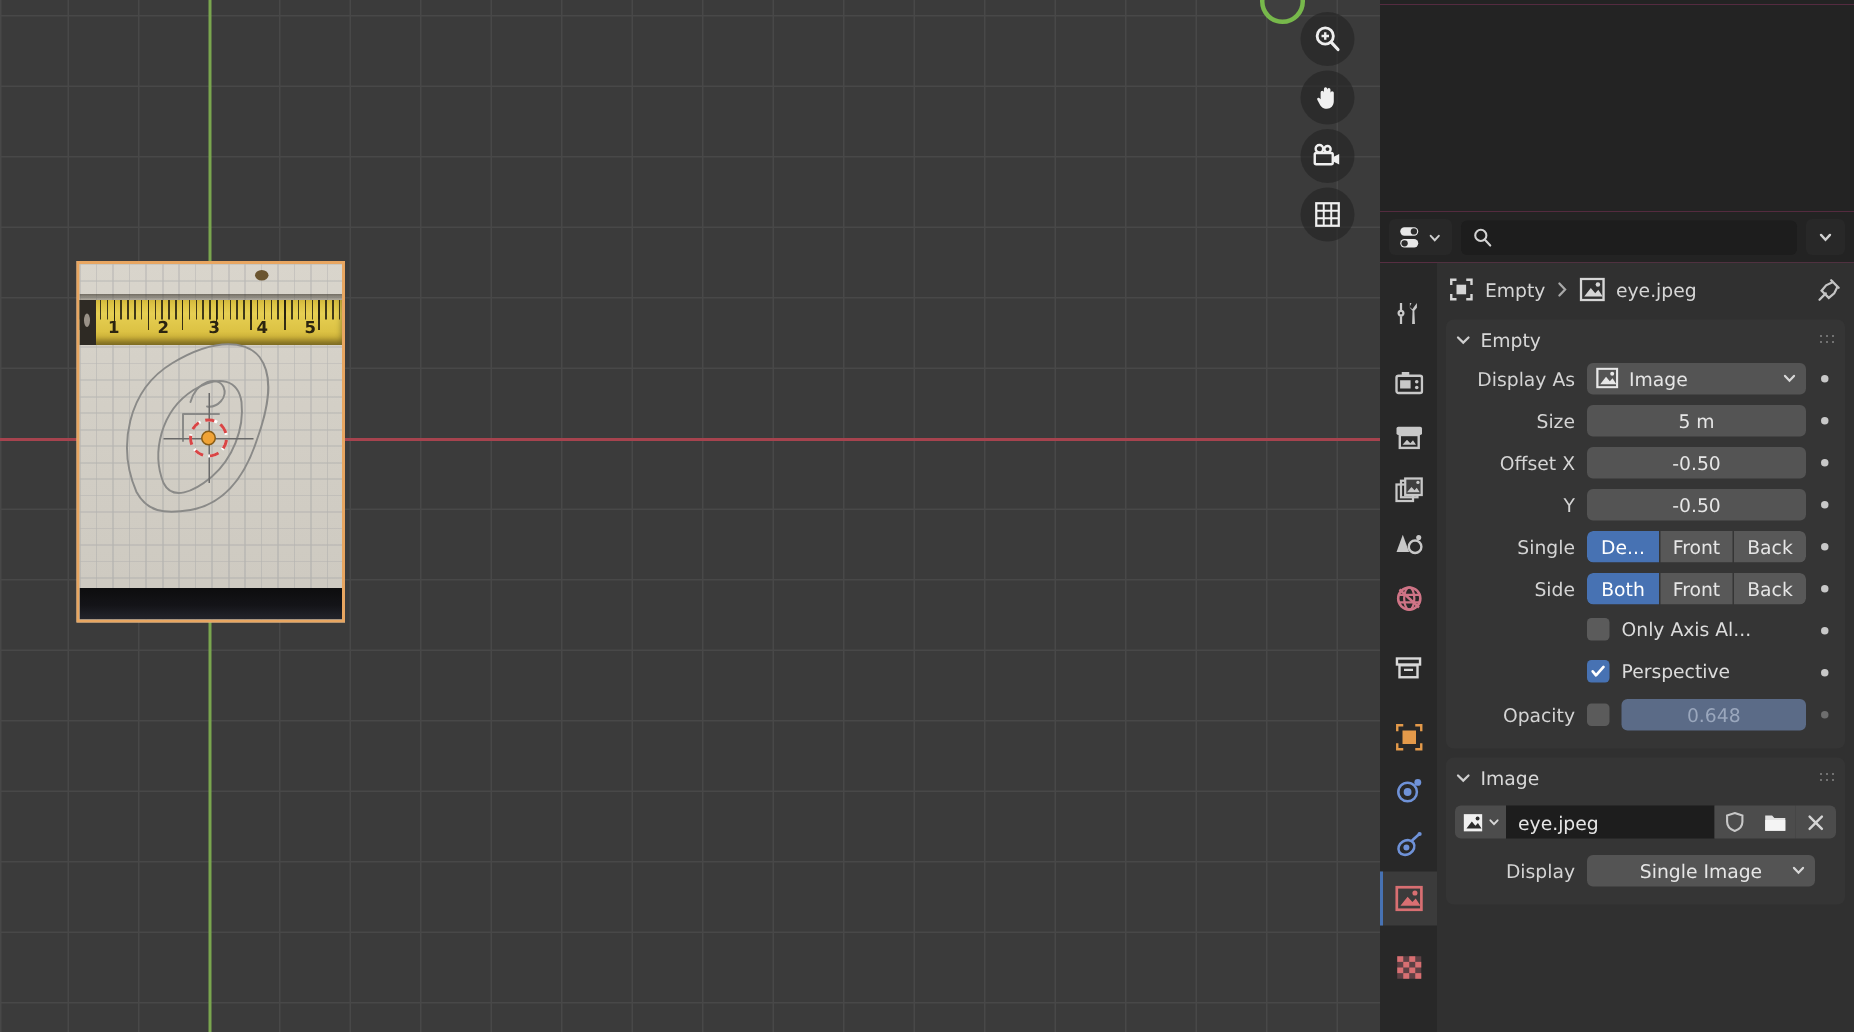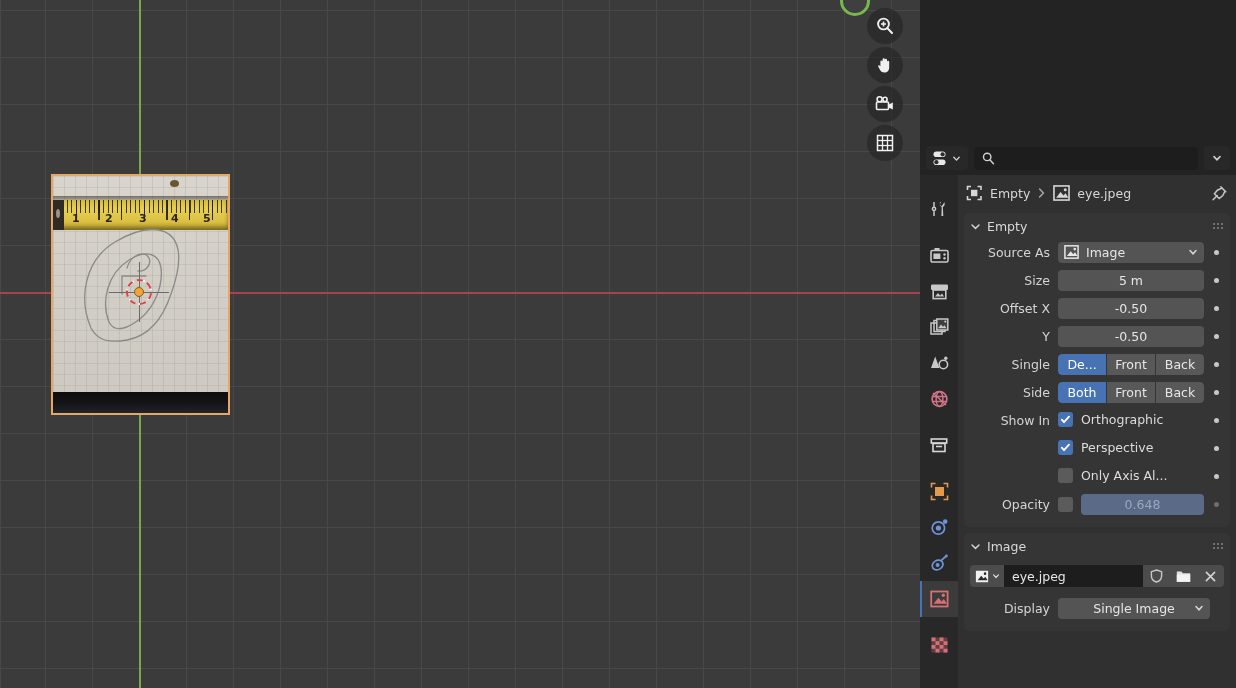--- a/index.html
+++ b/index.html
@@ -447,21 +447,21 @@
       <div class="panel">
         <div class="panel-head">
           <svg width="11" height="11" viewBox="0 0 11 11">
             <path d="M2 4L5.5 7.4 9 4" fill="none" stroke="#cfcfcf" stroke-width="1.5" stroke-linecap="round"></path>
           </svg>
           <span>Empty</span>
           <span class="dots"></span>
         </div>
 
         <div class="row">
-          <span class="lbl">Source As</span>
+          <span class="lbl">Display As</span>
           <span class="field dropdown">
             <svg width="15" height="14" viewBox="0 0 18 17">
               <rect x="1" y="1" width="16" height="15" fill="none" stroke="#e8e8e8" stroke-width="1.8"></rect>
               <path d="M3.3 13.5l4.7-6 3.1 3.6 2.2-2.4 3.1 4.8z" fill="#e8e8e8"></path>
               <circle cx="13" cy="5" r="1.6" fill="#e8e8e8"></circle>
             </svg>
             <span>Image</span>
             <svg class="chev" width="10" height="10" viewBox="0 0 10 10">
               <path d="M2 3.6L5 6.8 8 3.6" fill="none" stroke="#d8d8d8" stroke-width="1.5" stroke-linecap="round"></path>
             </svg>
@@ -512,55 +512,41 @@
           <span class="seg">
             <span class="on">Both</span>
             <span>Front</span>
             <span>Back</span>
           </span>
           <span class="anim-dot">
               <i></i>
             </span>
         </div>
 
-        <div class="row">
-          <span class="lbl">Show In</span>
+
+        <div class="row">
+          <span class="lbl"></span>
           <span class="chk-row" style="flex:1">
-            <span class="chk on">
-              <svg width="11" height="11" viewBox="0 0 11 11">
-                <path d="M1.8 5.6L4 8.2 9 2.6" fill="none" stroke="#fff" stroke-width="1.8" stroke-linecap="round" stroke-linejoin="round"></path>
-              </svg>
-            </span>
-            <span class="chk-lbl">Orthographic</span>
+            <span class="chk"></span>
+            <span class="chk-lbl">Only Axis Al...</span>
           </span>
           <span class="anim-dot">
               <i></i>
             </span>
         </div>
 
         <div class="row">
           <span class="lbl"></span>
           <span class="chk-row" style="flex:1">
             <span class="chk on">
               <svg width="11" height="11" viewBox="0 0 11 11">
                 <path d="M1.8 5.6L4 8.2 9 2.6" fill="none" stroke="#fff" stroke-width="1.8" stroke-linecap="round" stroke-linejoin="round"></path>
               </svg>
             </span>
             <span class="chk-lbl">Perspective</span>
-          </span>
-          <span class="anim-dot">
-              <i></i>
-            </span>
-        </div>
-
-        <div class="row">
-          <span class="lbl"></span>
-          <span class="chk-row" style="flex:1">
-            <span class="chk"></span>
-            <span class="chk-lbl">Only Axis Al...</span>
           </span>
           <span class="anim-dot">
               <i></i>
             </span>
         </div>
 
         <div class="row">
           <span class="lbl">Opacity</span>
           <span class="chk" style="margin-right:8px"></span>
           <span class="opacity-bar">0.648</span>

